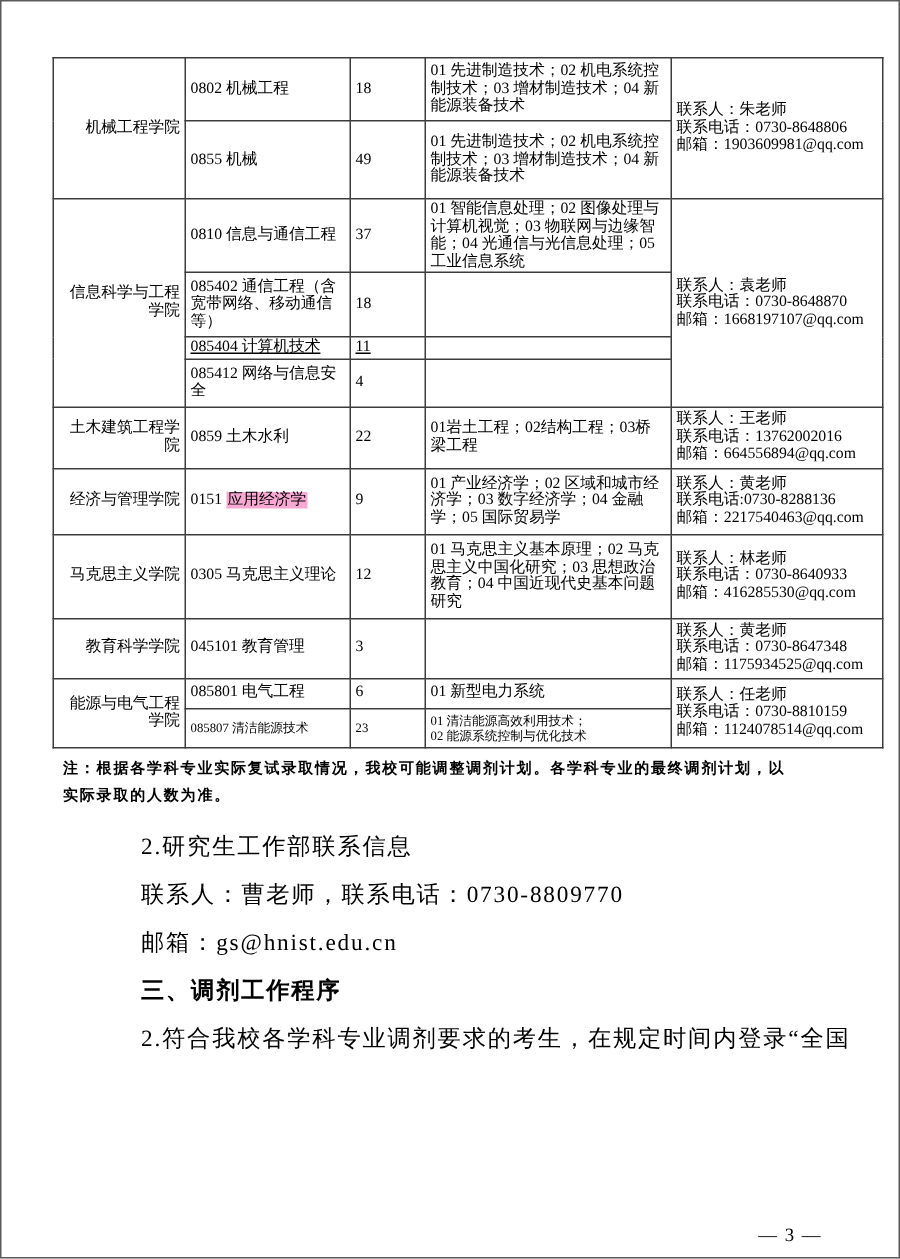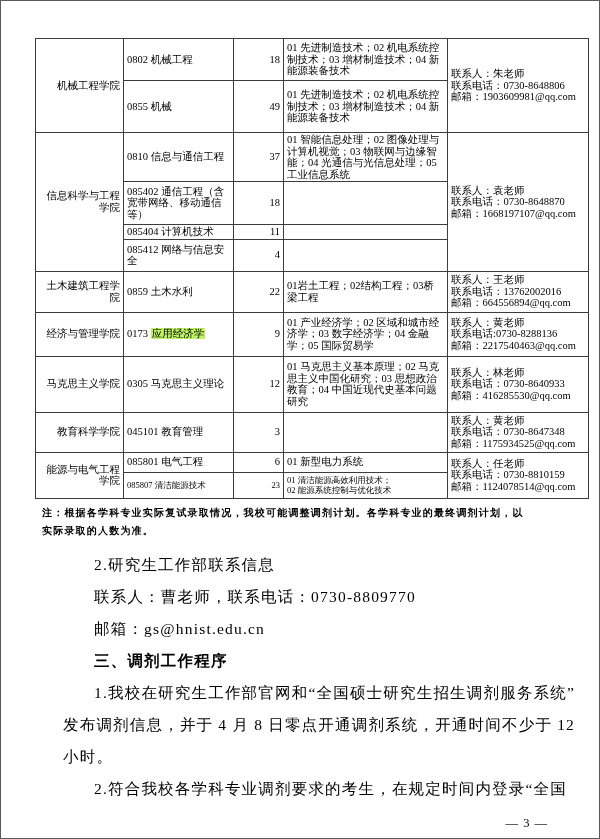--- a/index.html
+++ b/index.html
@@ -17,25 +17,25 @@
   }
   table.adj td{
     border:1px solid #3c3c3c;
     padding:1px 3px;
     vertical-align:middle;
     overflow:hidden;
     word-break:break-all;
   }
   td.college{text-align:right;padding:1px 5px;}
   td.program{text-align:left;padding:1px 2px;}
-  td.count{text-align:right;}
+  td.count{text-align:left;}
   td.dirs{text-align:left;white-space:pre-line;padding:1px 2px;}
   td.contact{text-align:left;}
   tr.rh42{height:42px;} tr.rh52{height:52px;} tr.rh45{height:45px;}
-  tr.rh43{height:43px;} tr.rh15{height:14px;} tr.rh32{height:32px;}
+  tr.rh43{height:43px;} tr.rh15{height:14px;text-decoration:underline;} tr.rh32{height:32px;}
   tr.rh41{height:41px;} tr.rh44{height:44px;} tr.rh56{height:56px;}
   tr.rh40{height:40px;} tr.rh20{height:20px;} tr.rh26{height:26px;}
   tr.small-row td.program, tr.small-row td.count, tr.small-row td.dirs{
     font-size:8.5px;line-height:10px;
   }
   .hl{padding:0 1px;}
 
   .note{
     position:absolute;left:42px;top:504px;width:528px;
     font-weight:bold;font-size:10px;line-height:18px;letter-spacing:1.2px;
@@ -119,21 +119,21 @@
       <td class="contact">
         <div>联系人：王老师</div>
         <div>联系电话：13762002016</div>
         <div>邮箱：664556894@qq.com</div>
       </td>
     </tr>
 
     <tr class="rh44">
       <td class="college">经济与管理学院</td>
       <td class="program">
-        <span>0173 </span><span class="hl" style="background-color: #bef264;">应用经济学</span>
+        <span>0151 </span><span class="hl" style="background-color: #f9a8d4;">应用经济学</span>
       </td>
       <td class="count">9</td>
       <td class="dirs">01 产业经济学；02 区域和城市经济学；03 数字经济学；04 金融学；05 国际贸易学</td>
       <td class="contact">
         <div>联系人：黄老师</div>
         <div>联系电话:0730-8288136</div>
         <div>邮箱：2217540463@qq.com</div>
       </td>
     </tr>
 
@@ -182,19 +182,16 @@
 </table>
 
 <div class="note">注：根据各学科专业实际复试录取情况，我校可能调整调剂计划。各学科专业的最终调剂计划，以
 实际录取的人数为准。</div>
 
 <div class="bodytext">
   <p>2.研究生工作部联系信息</p>
   <p>联系人：曹老师，联系电话：0730-8809770</p>
   <p>邮箱：gs@hnist.edu.cn</p>
   <p class="heading">三、调剂工作程序</p>
-  <p>1.我校在研究生工作部官网和“全国硕士研究生招生调剂服务系统”
-发布调剂信息，并于 4 月 8 日零点开通调剂系统，开通时间不少于 12
-小时。</p>
   <p>2.符合我校各学科专业调剂要求的考生，在规定时间内登录“全国</p>
 </div>
 
 <div class="footer">— 3 —</div>
 
 </body></html>

